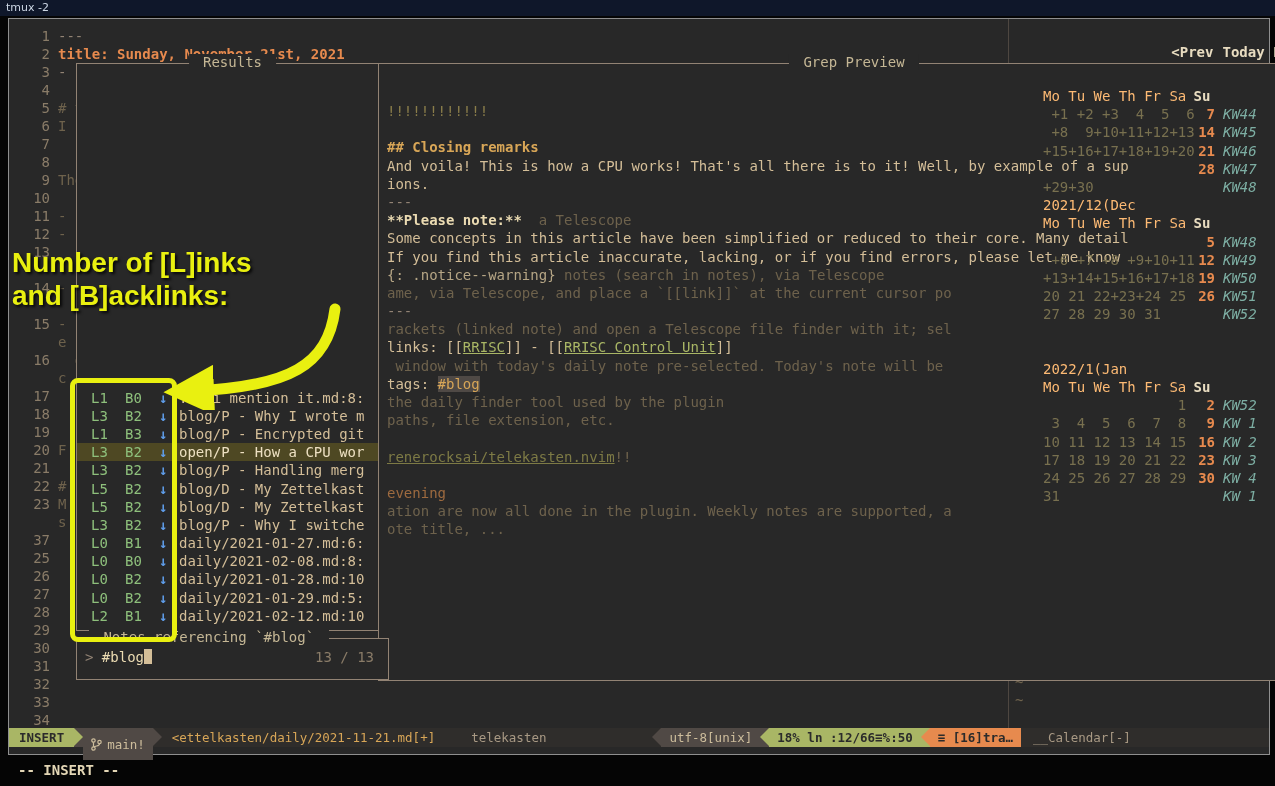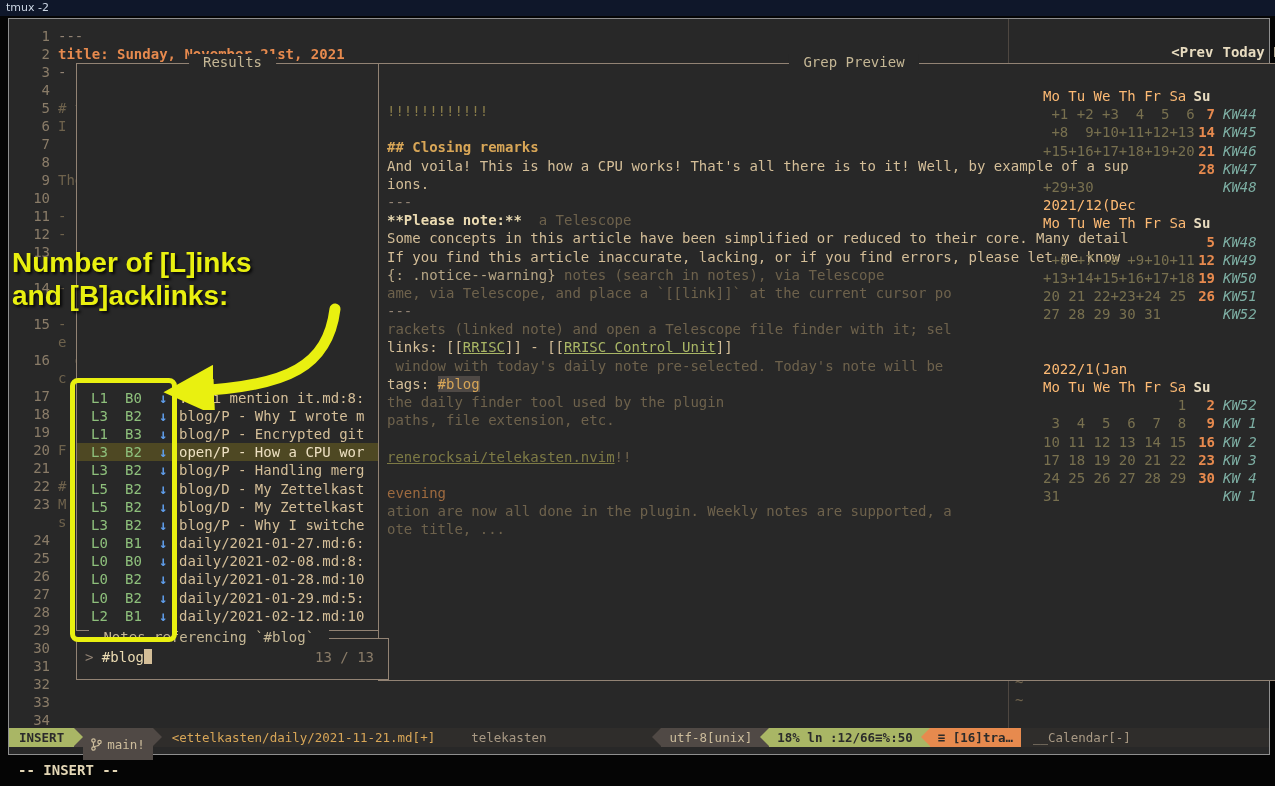--- a/index.html
+++ b/index.html
@@ -128,21 +128,21 @@
           <div class="brow"><span class="bnum">16</span><span class="btxt dim">  goto_today()</span></div>
           <div class="brow"><span class="bnum"></span><span class="btxt dim">c</span></div>
           <div class="brow"><span class="bnum">17</span><span class="btxt"></span></div>
           <div class="brow"><span class="bnum">18</span><span class="btxt"></span></div>
           <div class="brow"><span class="bnum">19</span><span class="btxt"></span></div>
           <div class="brow"><span class="bnum">20</span><span class="btxt dim">F</span></div>
           <div class="brow"><span class="bnum">21</span><span class="btxt"></span></div>
           <div class="brow"><span class="bnum">22</span><span class="btxt dim">#</span></div>
           <div class="brow"><span class="bnum">23</span><span class="btxt dim">M</span></div>
           <div class="brow"><span class="bnum"></span><span class="btxt dim">s</span></div>
-          <div class="brow"><span class="bnum">24</span><span class="btxt"></span></div>
+          <div class="brow"><span class="bnum">37</span><span class="btxt"></span></div>
           <div class="brow"><span class="bnum">25</span><span class="btxt"></span></div>
           <div class="brow"><span class="bnum">26</span><span class="btxt"></span></div>
           <div class="brow"><span class="bnum">27</span><span class="btxt"></span></div>
           <div class="brow"><span class="bnum">28</span><span class="btxt"></span></div>
           <div class="brow"><span class="bnum">29</span><span class="btxt"></span></div>
           <div class="brow"><span class="bnum">30</span><span class="btxt"></span></div>
           <div class="brow"><span class="bnum">31</span><span class="btxt"></span></div>
           <div class="brow"><span class="bnum">32</span><span class="btxt"></span></div>
           <div class="brow"><span class="bnum">33</span><span class="btxt"></span></div>
           <div class="brow"><span class="bnum">34</span><span class="btxt"></span></div>

